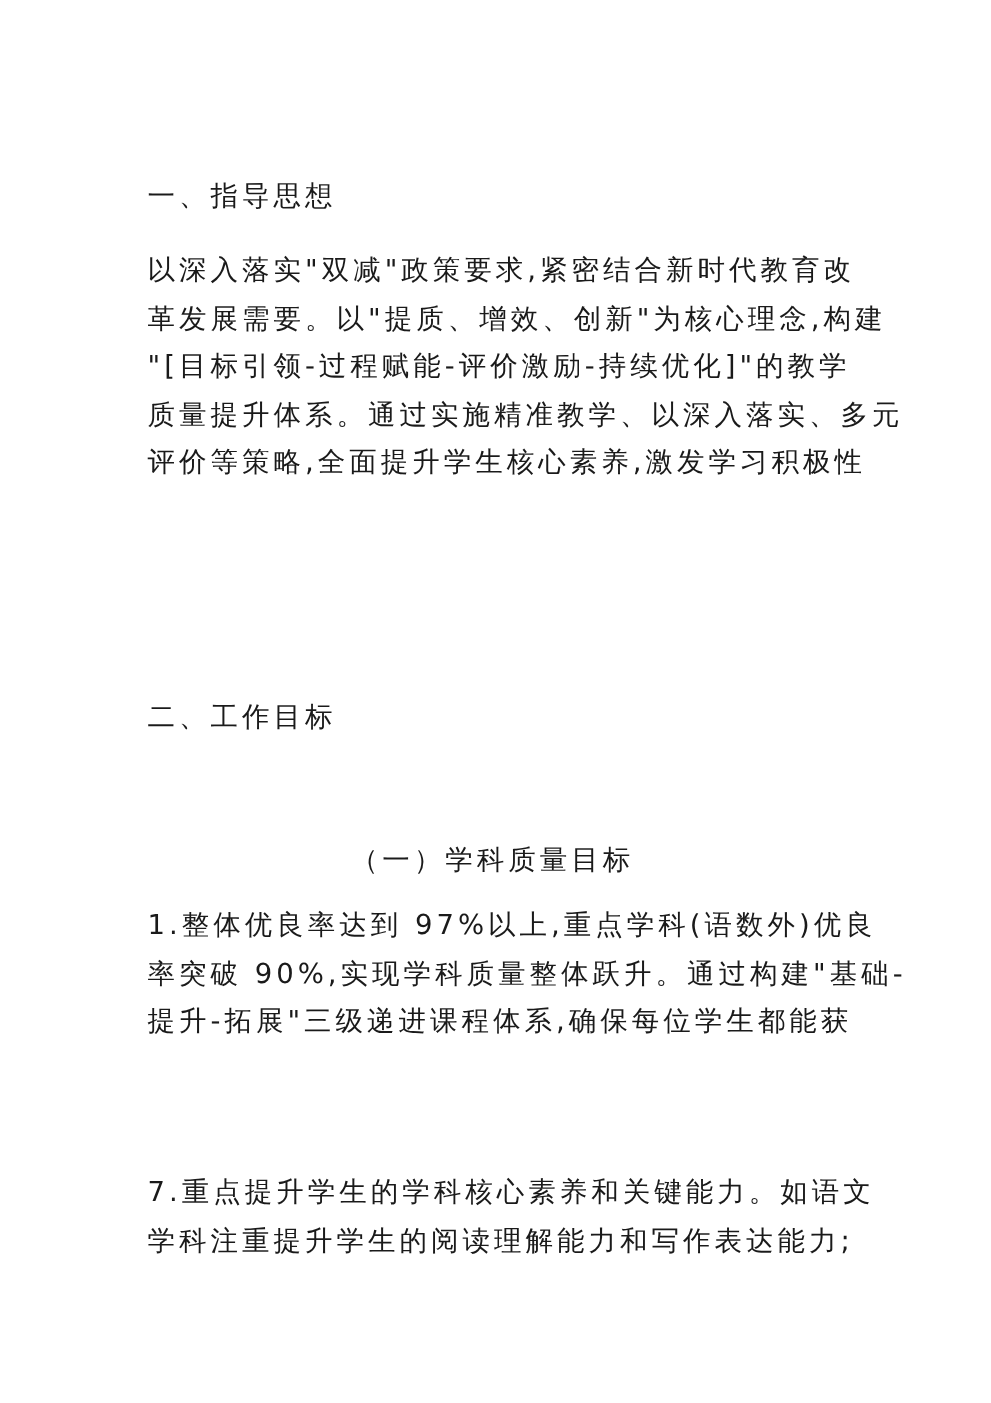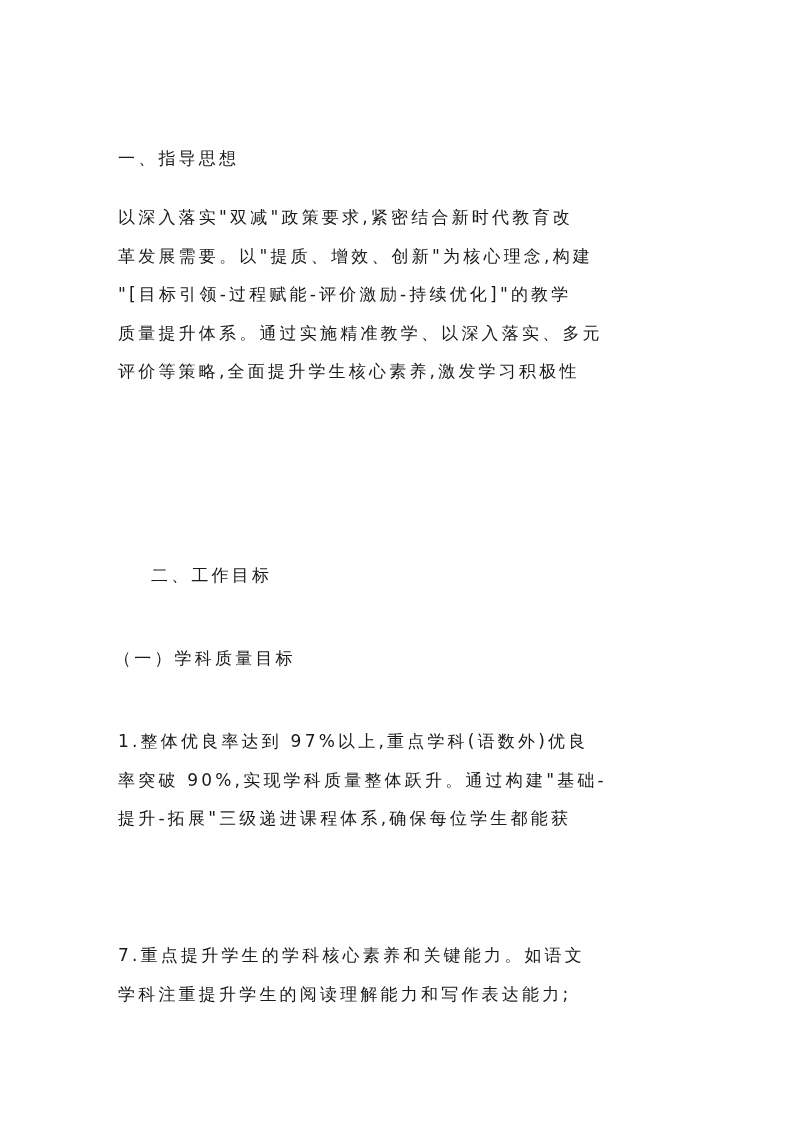--- a/index.html
+++ b/index.html
@@ -19,33 +19,33 @@
       position: absolute;
       left: 0; top: 0;
       width: 793px;
       height: 1122px;
       background: #ffffff;
     }
     .block {
       position: absolute;
       left: 118px;
       width: 560px;
-      font-size: 17px;
+      font-size: 22px;
       line-height: 38.5px;
       letter-spacing: 3.2px;
       white-space: nowrap;
     }
     .line {
       display: block;
       height: 38.5px;
     }
     .h1 { top: 139px; }
     .p1 { top: 198px; }
-    .h2 { top: 556px; margin-left: 33px; }
-    .h3 { top: 639px; left: 114px; }
+    .h2 { top: 556px; }
+    .h3 { top: 670px; left: 114px; text-align: center; }
     .p2 { top: 722px; }
     .p3 { top: 936px; }
   </style>
 </head>
 <body>
 
 <div class="page">
 
   <div class="block h1">
     <span class="line">一、指导思想</span>

